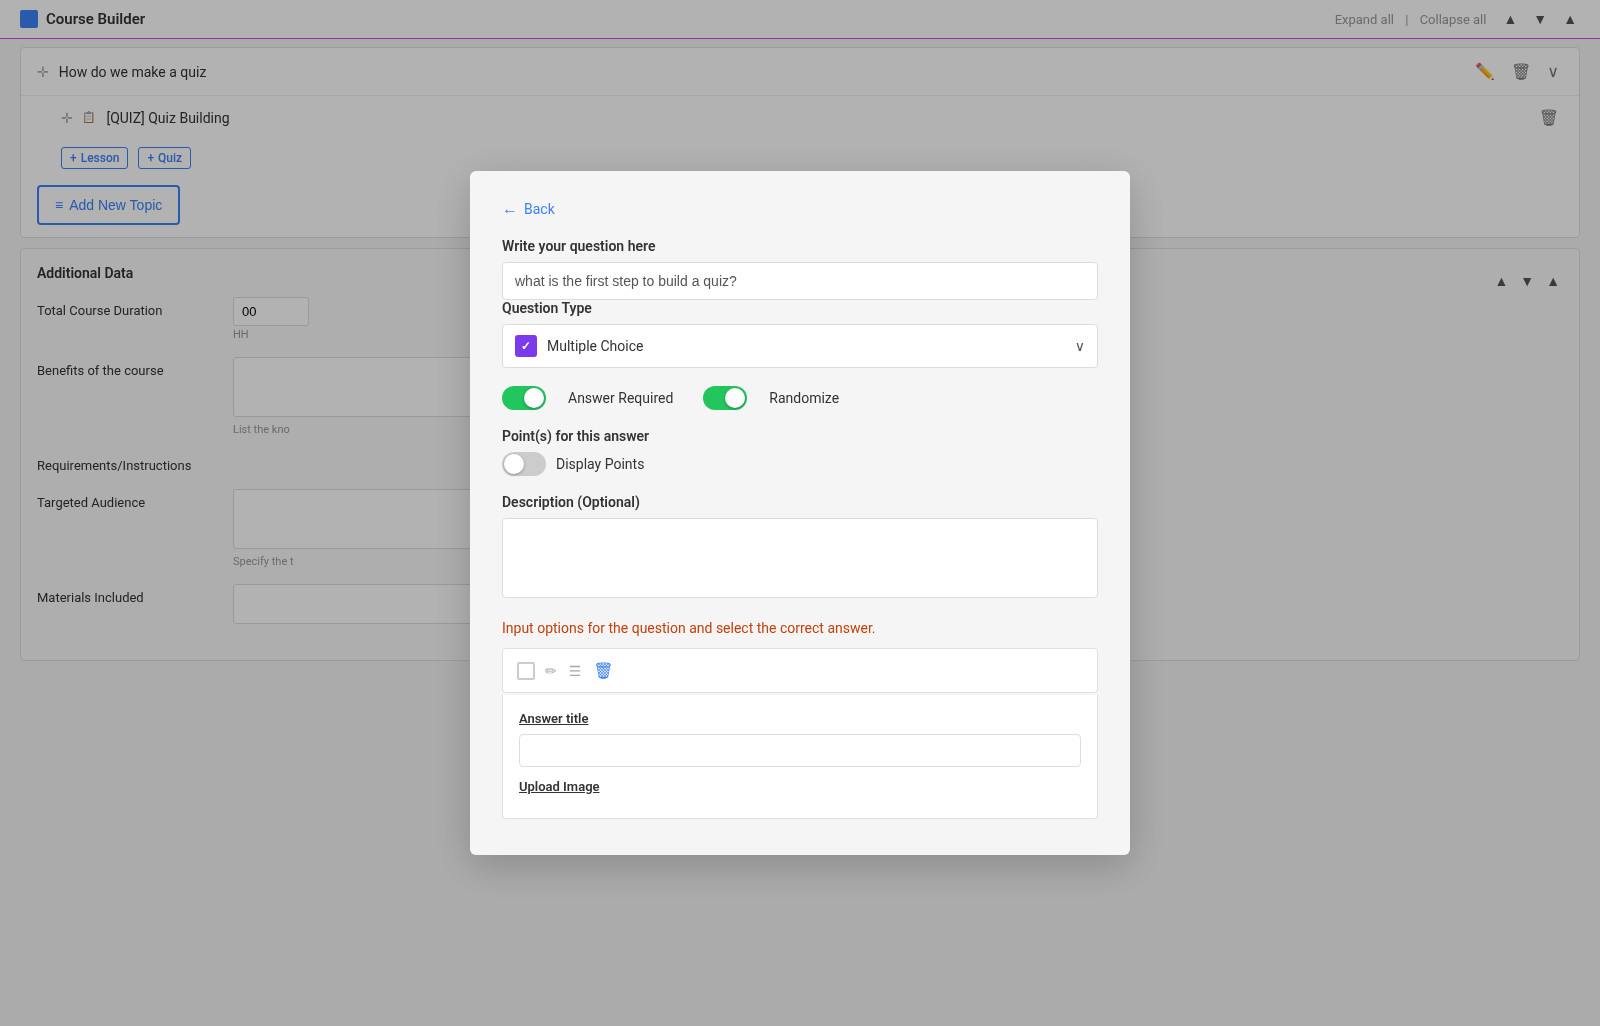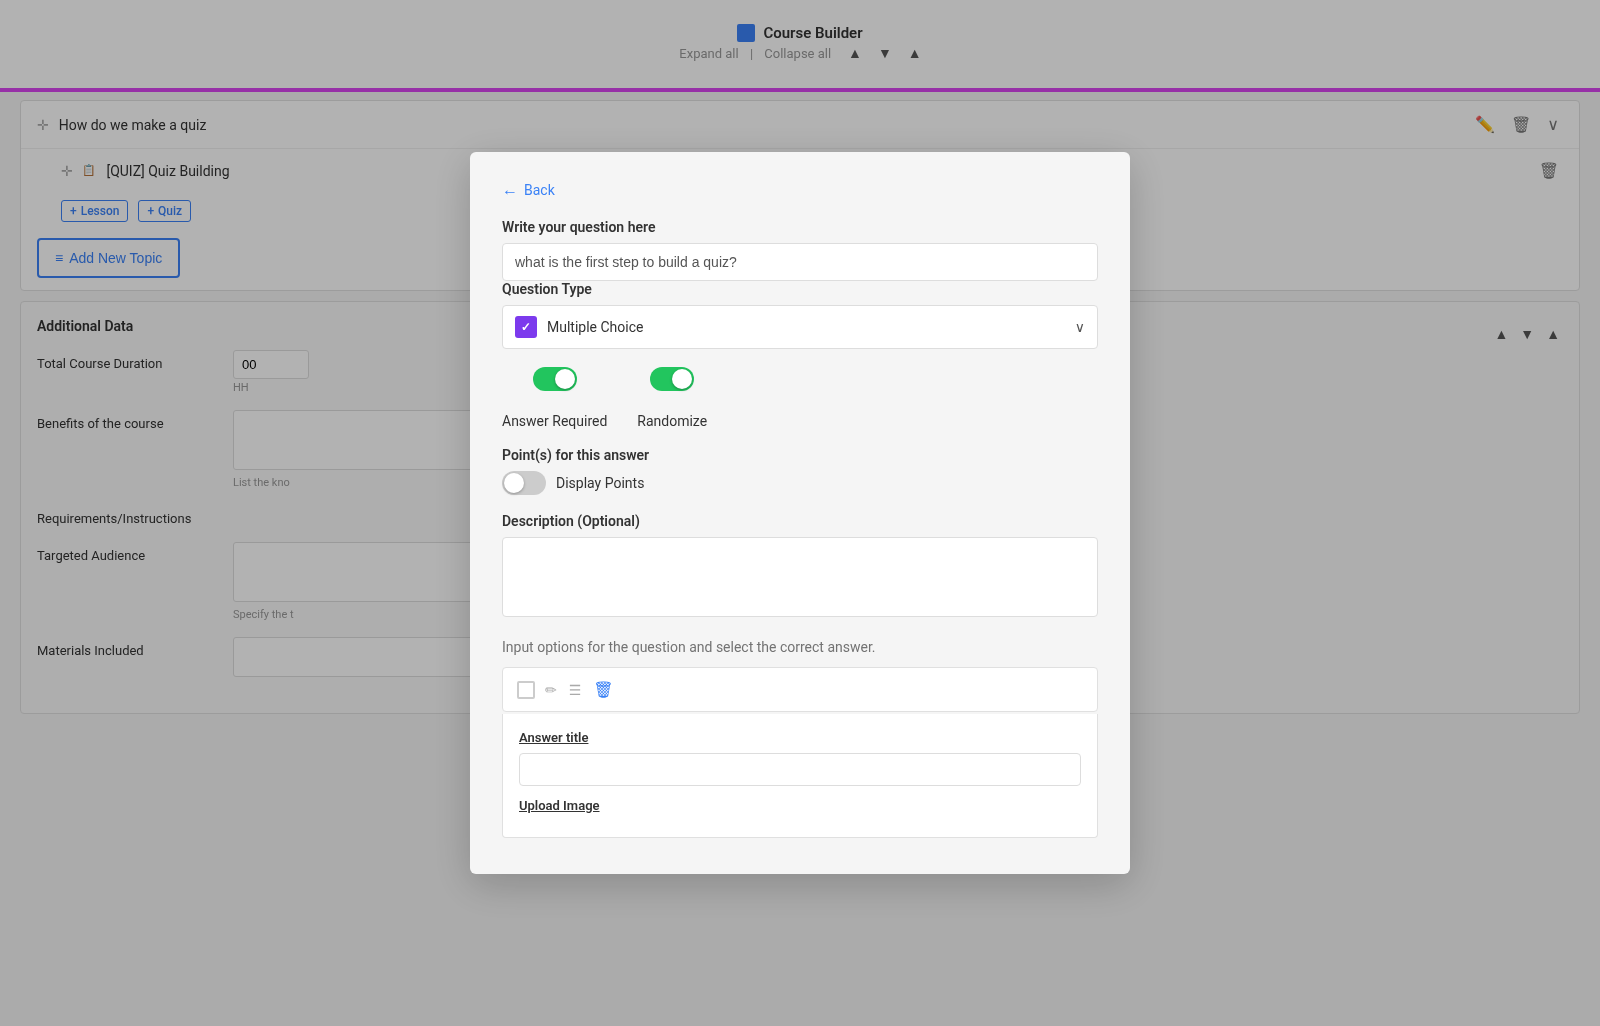--- a/index.html
+++ b/index.html
@@ -14,26 +14,25 @@
 
     
     .page-bg {
       position: absolute;
       top: 0; left: 0; right: 0; bottom: 0;
       background: #f5f5f5;
     }
 
     .top-bar {
       background: #fff;
-      border-bottom: 4px solid #d946ef;
-      padding: 24px 20px;
+      border-bottom: 1px solid #d946ef;
+      padding: 8px 20px;
       display: flex;
       align-items: center;
       justify-content: space-between;
-      flex-direction: column;
     }
 
     .top-bar-title {
       display: flex;
       align-items: center;
       gap: 8px;
       font-weight: 600;
       color: #333;
       font-size: 15px;
     }
@@ -299,21 +298,20 @@
       display: flex;
       align-items: center;
       gap: 30px;
       margin-bottom: 18px;
     }
 
     .toggle-item {
       display: flex;
       align-items: center;
       gap: 22px;
-      flex-direction: column;
     }
 
     .toggle-label {
       font-size: 14px;
       color: #333;
     }
 
     
     .toggle-switch {
       width: 44px;
@@ -367,21 +365,21 @@
       font-size: 14px;
       background: #fff;
       height: 80px;
       resize: none;
       margin-bottom: 18px;
       outline: none;
     }
 
     .input-options-label {
       font-size: 14px;
-      color: #737373;
+      color: #c2410c;
       margin-bottom: 12px;
     }
 
     .answer-option-row {
       background: #fff;
       border: 1px solid #e0e0e0;
       border-radius: 4px;
       padding: 10px 14px;
       display: flex;
       align-items: center;

